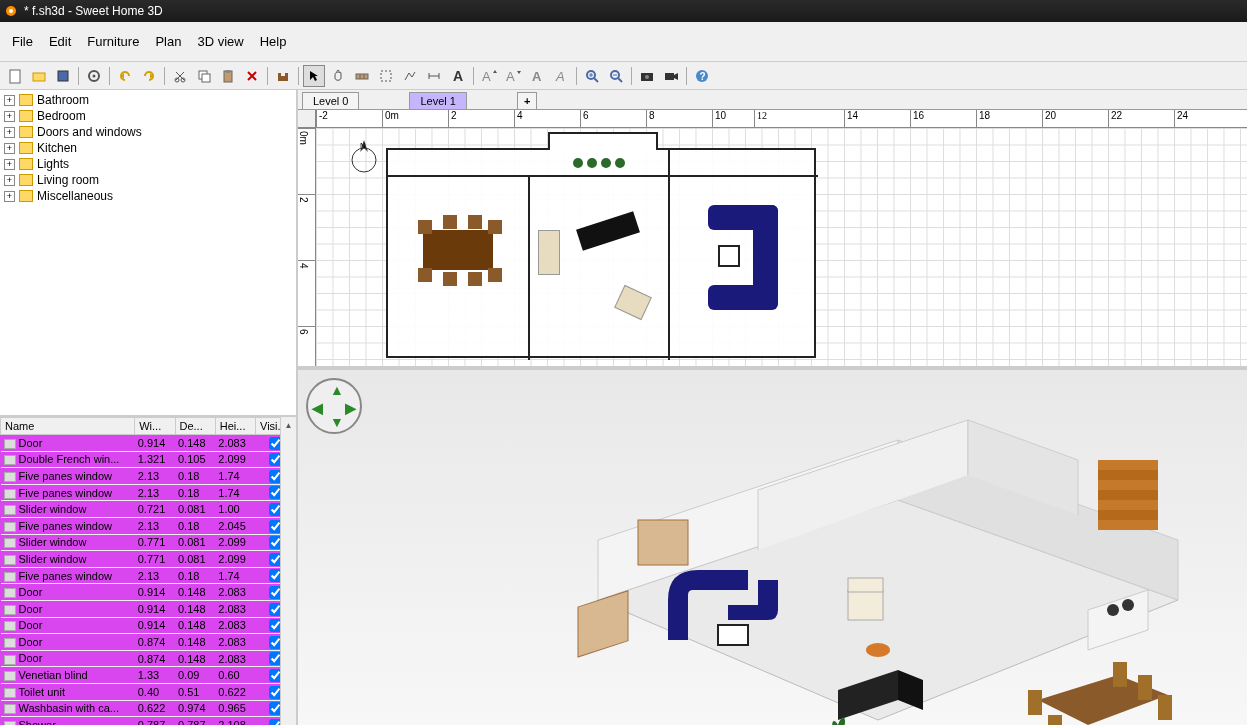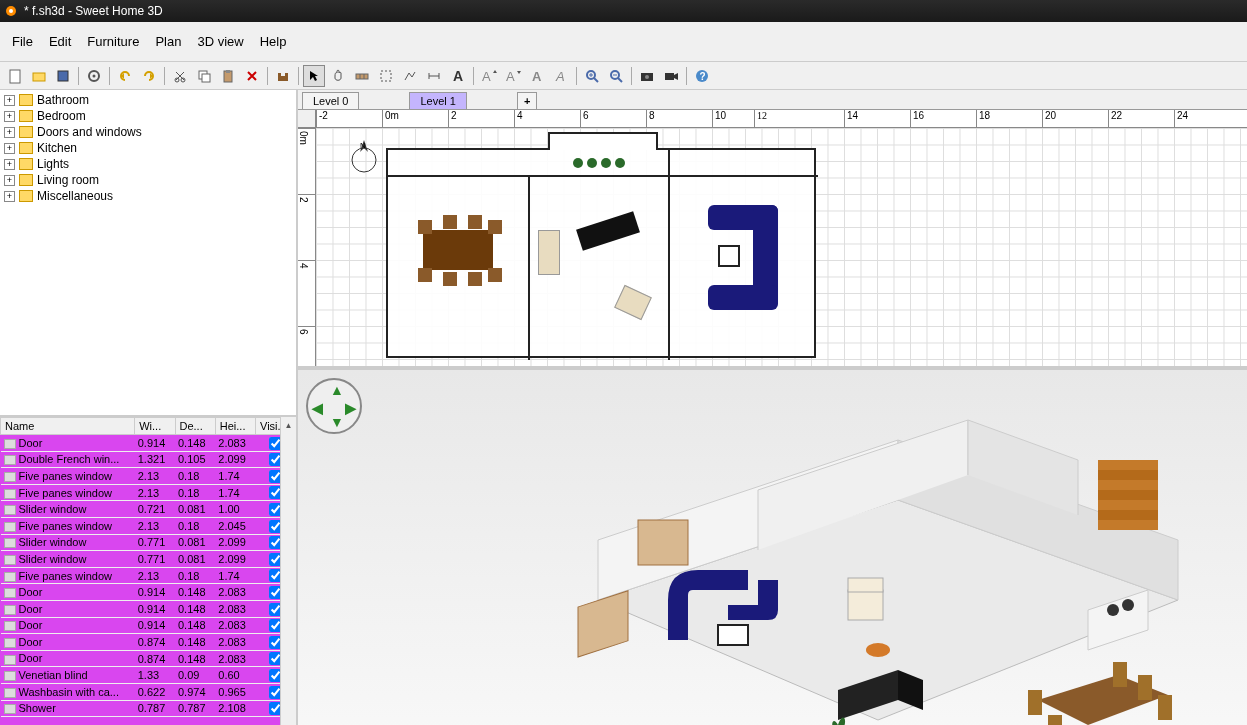--- a/index.html
+++ b/index.html
@@ -407,20 +407,27 @@
   <td class="num">0.874</td>
               <td class="num">0.148</td>
               <td class="num">2.083</td>
   <td style="text-align:center;"><input type="checkbox" checked="" style=""></td>
             </tr>
             <tr>
               <td class="name-cell"><span class="row-icon"></span>Venetian blind</td>
   <td class="num">1.33</td>
               <td class="num">0.09</td>
               <td class="num">0.60</td>
+  <td style="text-align:center;"><input type="checkbox" checked="" style=""></td>
+            </tr>
+            <tr>
+              <td class="name-cell"><span class="row-icon"></span>Toilet unit</td>
+  <td class="num">0.40</td>
+              <td class="num">0.51</td>
+              <td class="num">0.622</td>
   <td style="text-align:center;"><input type="checkbox" checked="" style=""></td>
             </tr>
             <tr>
               <td class="name-cell"><span class="row-icon"></span>Washbasin with ca...</td>
   <td class="num">0.622</td>
               <td class="num">0.974</td>
               <td class="num">0.965</td>
   <td style="text-align:center;"><input type="checkbox" checked="" style=""></td>
             </tr>
             <tr>

